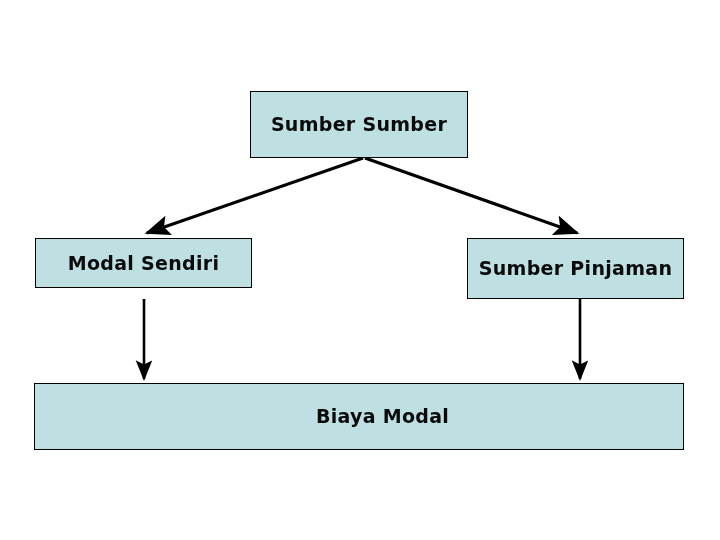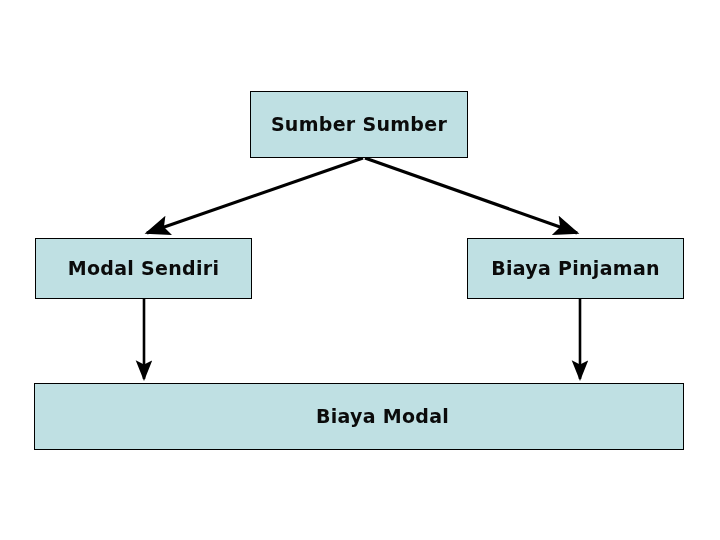--- a/index.html
+++ b/index.html
@@ -44,21 +44,21 @@
   #node-sumber-modal {
     left: 250px;
     top: 91px;
     width: 218px;
     height: 67px;
   }
   #node-modal-sendiri {
     left: 35px;
     top: 238px;
     width: 217px;
-    height: 61px;
+    height: 50px;
   }
   #node-modal-pinjaman {
     left: 467px;
     top: 238px;
     width: 217px;
     height: 61px;
   }
   #node-biaya-modal {
     left: 34px;
     top: 383px;
@@ -99,20 +99,20 @@
 
   <div class="node" id="node-sumber-modal">
     <span class="node-label">Sumber Sumber</span>
   </div>
 
   <div class="node" id="node-modal-sendiri">
     <span class="node-label">Modal Sendiri</span>
   </div>
 
   <div class="node" id="node-modal-pinjaman">
-    <span class="node-label">Biaya Pinjaman</span>
+    <span class="node-label">Sumber Pinjaman</span>
   </div>
 
   <div class="node" id="node-biaya-modal">
     <span class="node-label">Biaya Modal</span>
   </div>
 
 </div>
 
 </body></html>

